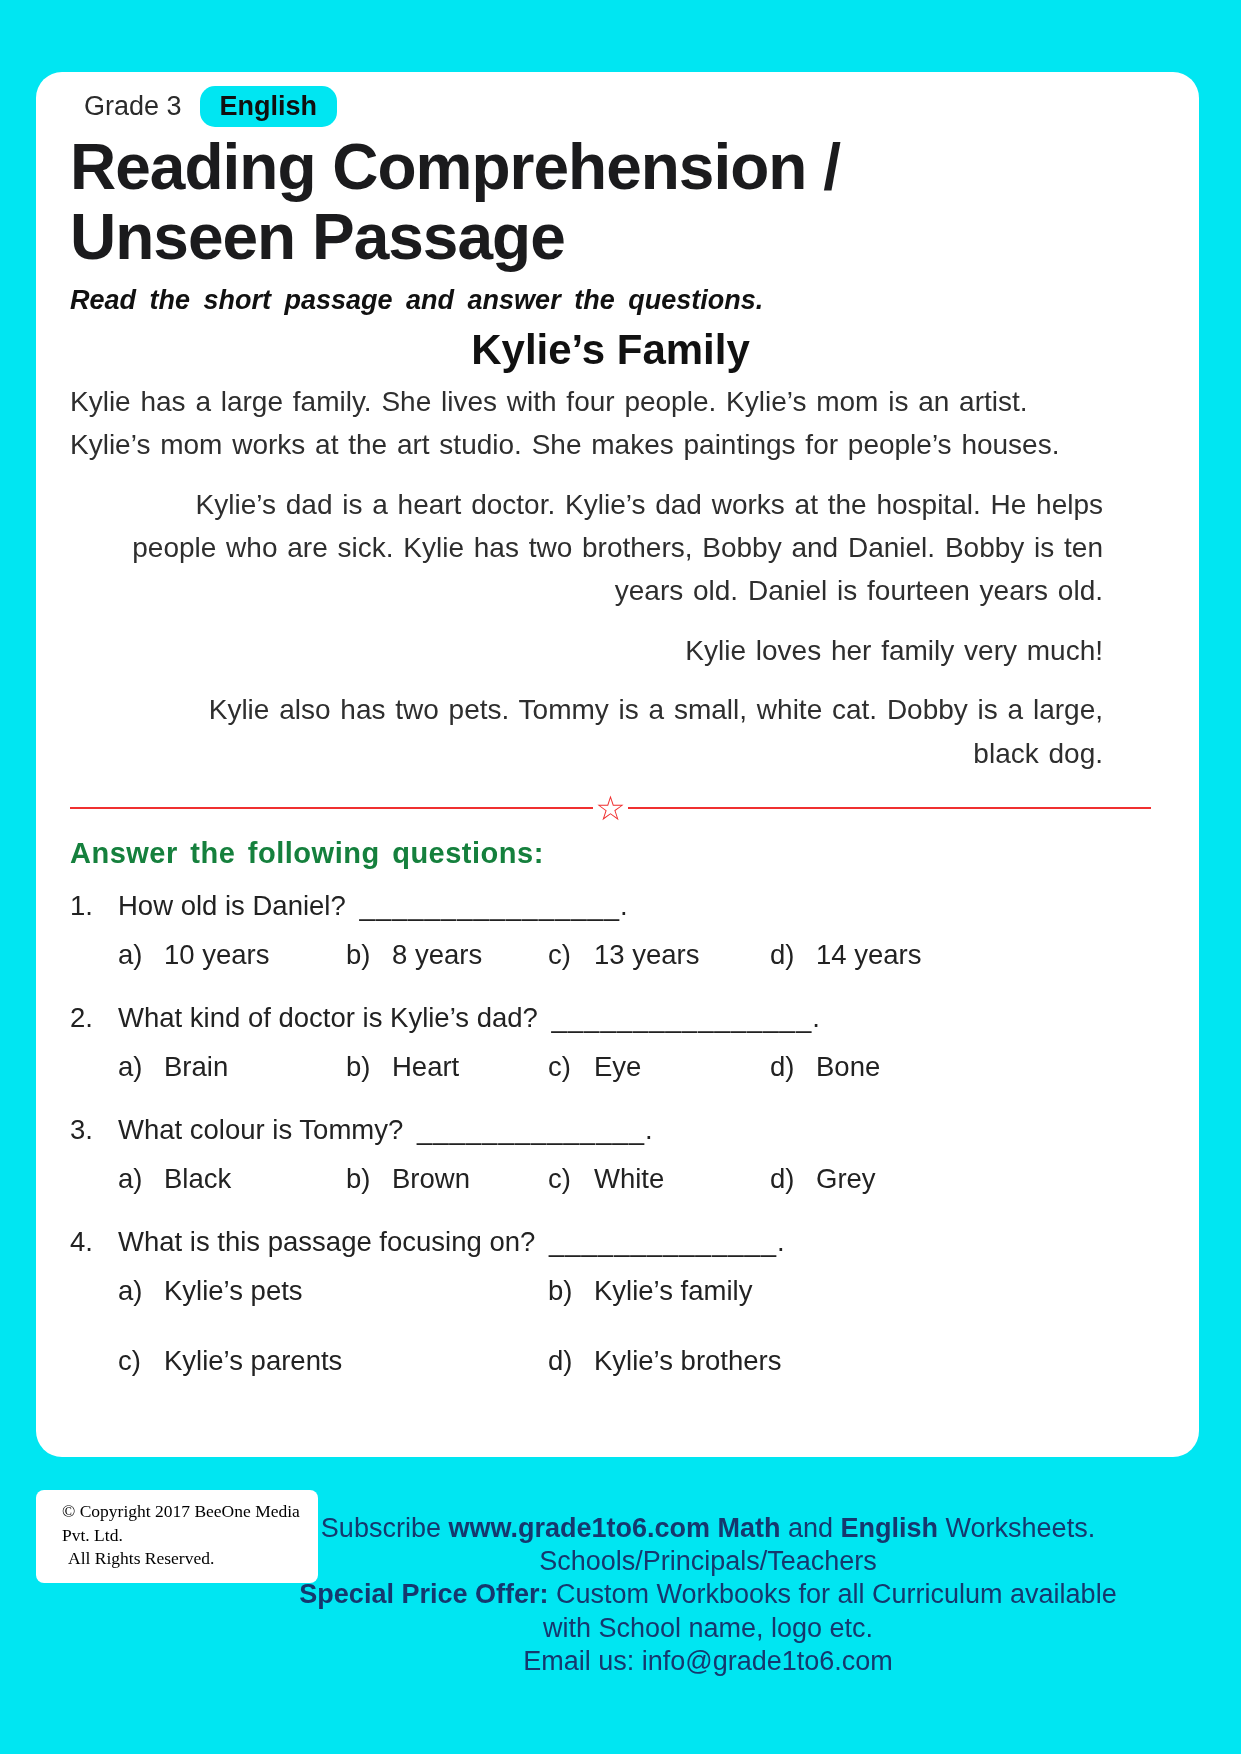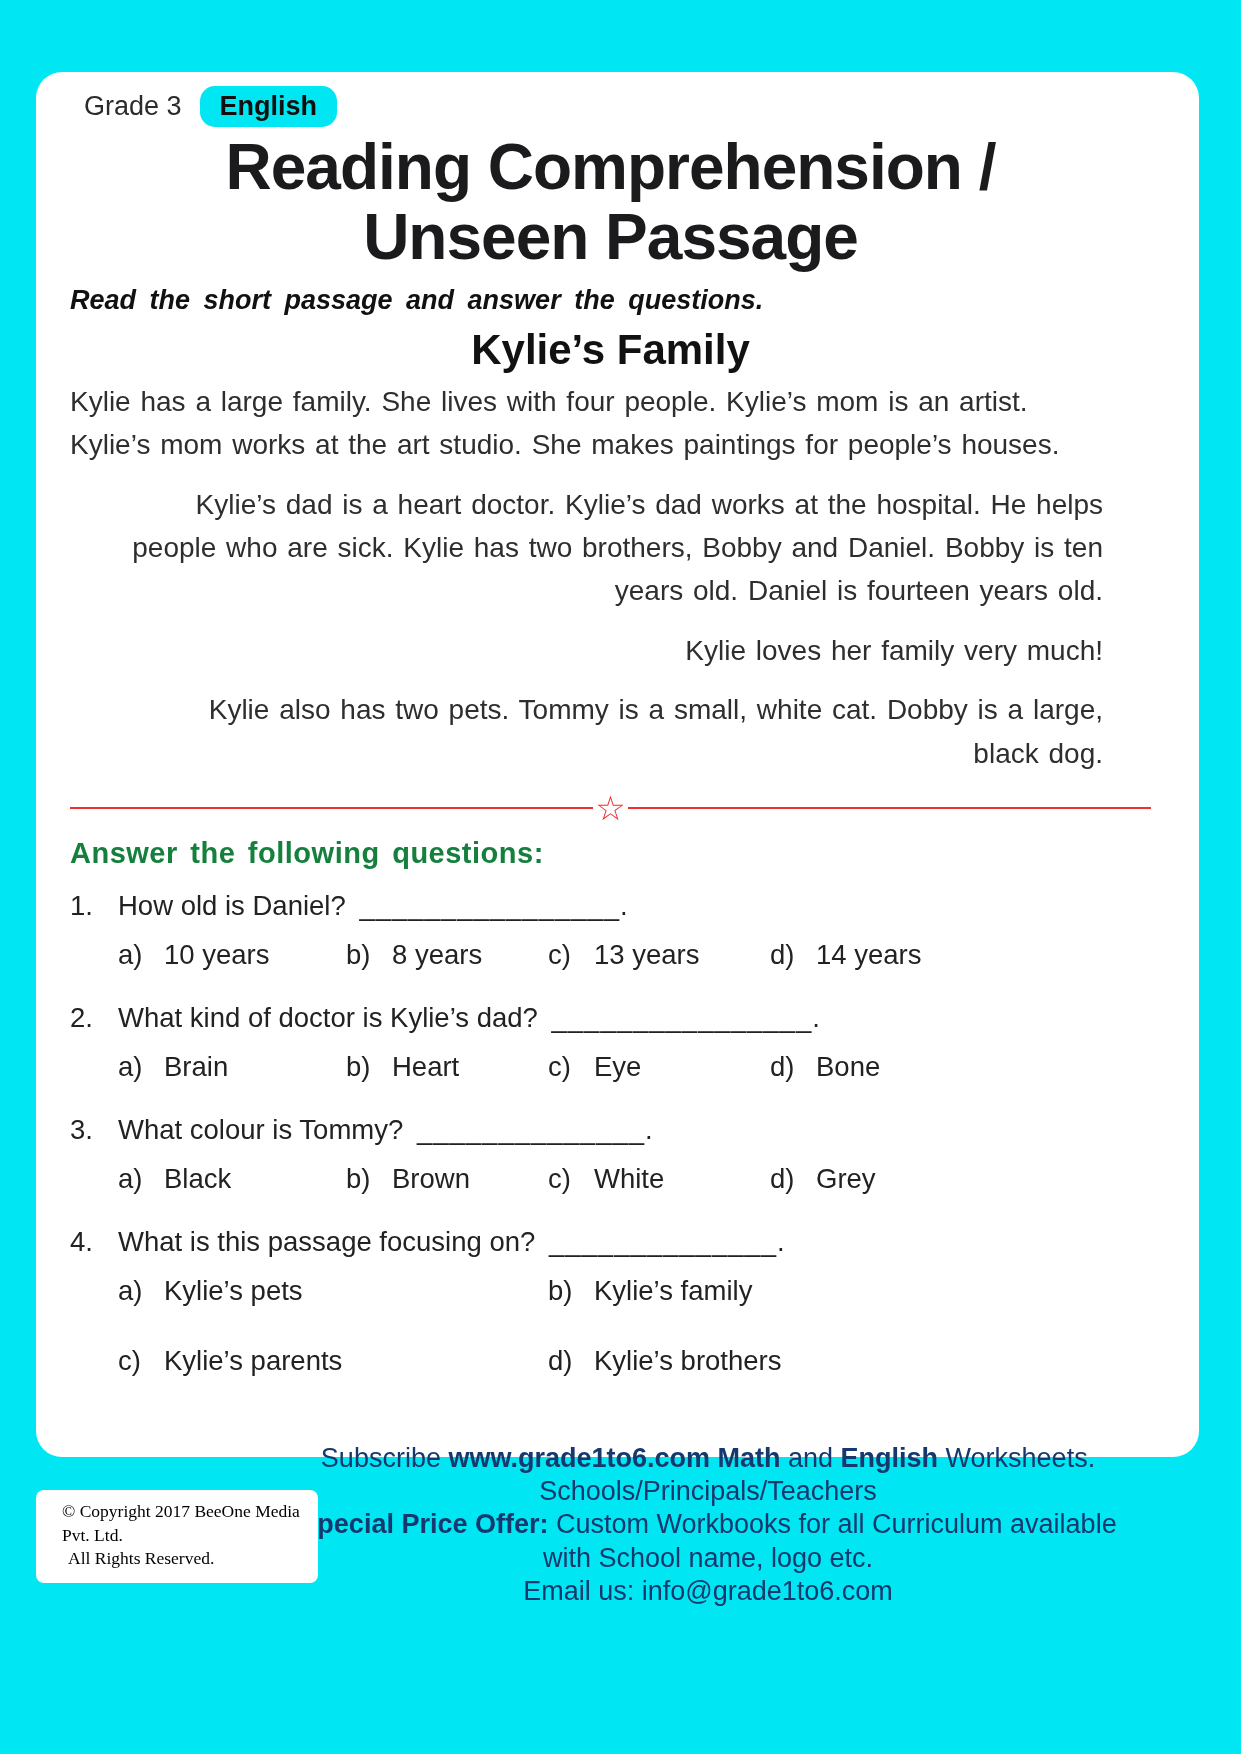--- a/index.html
+++ b/index.html
@@ -27,21 +27,21 @@
   
   .badge-row { display:flex; align-items:center; gap:18px; height:48px; padding-left:14px; }
   .grade-label { font-size:27px; color:#2b2b2b; }
   .subject-pill {
     background:#00E6F2; color:#101010;
     font-size:27px; font-weight:bold;
     padding:5px 20px; border-radius:15px;
   }
 
   .title {
-    text-align:center;
+    text-align:left;
     font-size:64px; font-weight:bold;
     letter-spacing:-1px;
     line-height:1.1;
     color:#1b1b1d;
     margin-top:2px;
   }
 
   .instruction {
     font-size:27px; font-weight:bold; font-style:italic;
     color:#111; word-spacing:6px;
@@ -85,21 +85,21 @@
     font-size:27.5px; color:#222; line-height:1.25;
   }
   .row4 { grid-template-columns:228px 202px 222px 1fr; }
   .grid2 { grid-template-columns:430px 1fr; row-gap:36px; }
   .opt { display:flex; }
   .opt-label { flex:0 0 46px; }
 
   
   .footer {
     position:absolute;
-    left:215px; right:40px; top:1442px;
+    left:215px; right:40px; top:1512px;
     text-align:center;
     color:#15386E;
     font-size:27px; line-height:1.23;
   }
   .footer b { color:#15386E; }
 
   .copyright {
     position:absolute;
     left:36px; top:1490px;
     width:282px;

